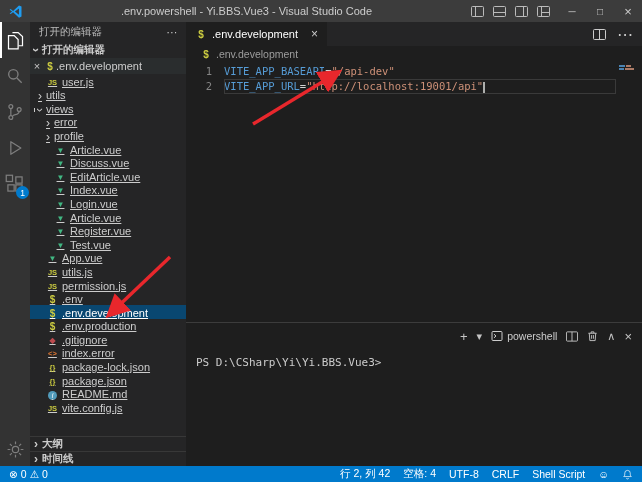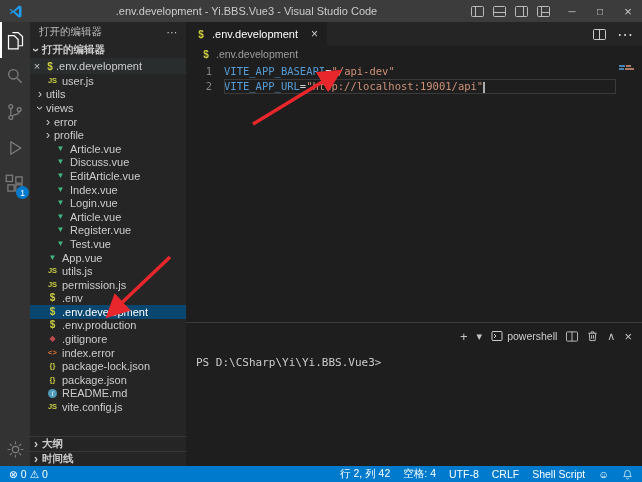--- a/index.html
+++ b/index.html
@@ -30,21 +30,21 @@
   .sidebar{flex:0 0 156px;background:#252526;display:flex;flex-direction:column;min-height:0;color:#cccccc;}
   .sb-title{flex:0 0 20px;display:flex;align-items:center;padding:0 9px;font-size:10.5px;color:#bbbbbb;}
   .sb-title .more{margin-left:auto;color:#cccccc;cursor:pointer;}
   .sb-sec-header{flex:0 0 16px;display:flex;align-items:center;font-weight:bold;font-size:10.5px;color:#cccccc;cursor:pointer;}
   .chev{display:inline-block;width:12px;text-align:center;font-size:12px;line-height:10px;color:#cccccc;}
   .chev.exp{transform:rotate(90deg);}
   .oe-item{flex:0 0 16px;display:flex;align-items:center;background:#2a2d2e;font-size:11px;cursor:pointer;}
   .oe-close{width:14px;text-align:center;color:#c5c5c5;font-size:11px;}
   .env-ic{color:#cbcb41;font-weight:bold;font-size:10px;width:12px;text-align:center;display:inline-block;}
   .tree{flex:0 0 340px;overflow:hidden;font-size:11px;}
-  .tree-row{height:13.6px;display:flex;align-items:center;cursor:pointer;white-space:nowrap;}
+  .tree-row{height:13.6px;display:flex;align-items:flex-end;cursor:pointer;white-space:nowrap;text-decoration:underline;}
   .tree-row.selected{color:#ffffff;}
   .indent{flex:0 0 auto;display:inline-block;}
   .chev-space{flex:0 0 12px;}
   .ficon{flex:0 0 13px;width:13px;text-align:center;margin-right:3px;display:inline-block;line-height:10px;}
   .fi-js,.fi-json,.fi-html{font-size:7.5px;font-weight:bold;}
   .fi-vue{font-size:8px;}
   .fi-env{font-size:10px;font-weight:bold;}
   .fi-git{font-size:8px;}
   .fi-md{flex:0 0 9px;width:9px;height:9px;line-height:9px;border-radius:50%;font-size:7px;font-style:italic;margin-left:2px;margin-right:5px;}
   .sb-bottom{margin-top:auto;}
@@ -95,21 +95,21 @@
 <body>
 
 <div class="window">
 
   <div class="titlebar">
     <div class="tb-logo">
       <svg width="15" height="15" viewBox="0 0 24 24">
           <path fill="#1f9cf0" fill-rule="evenodd" d="M17.6 2.2 21.6 4.1 V19.9 L17.6 21.8 L8.1 13 L4.3 15.9 L2.6 15 L6.5 12 L2.6 9 L4.3 8.1 L8.1 11 Z M17.5 7 L11 12 L17.5 17 Z"></path>
         </svg>
     </div>
-    <div class="tb-title">.env.development - Yi.BBS.Vue3 - Visual Studio Code</div>
+    <div class="tb-title">.env.powershell - Yi.BBS.Vue3 - Visual Studio Code</div>
     <div class="tb-layout">
       <svg width="13" height="11" viewBox="0 0 13 11" fill="none" stroke="currentColor">
           <rect x="0.5" y="0.5" width="12" height="10" rx="1"></rect>
           <path d="M4.5 0.5v10"></path>
         </svg>
       <svg width="13" height="11" viewBox="0 0 13 11" fill="none" stroke="currentColor">
           <rect x="0.5" y="0.5" width="12" height="10" rx="1"></rect>
           <path d="M0.5 6.5h12"></path>
         </svg>
       <svg width="13" height="11" viewBox="0 0 13 11" fill="none" stroke="currentColor">

